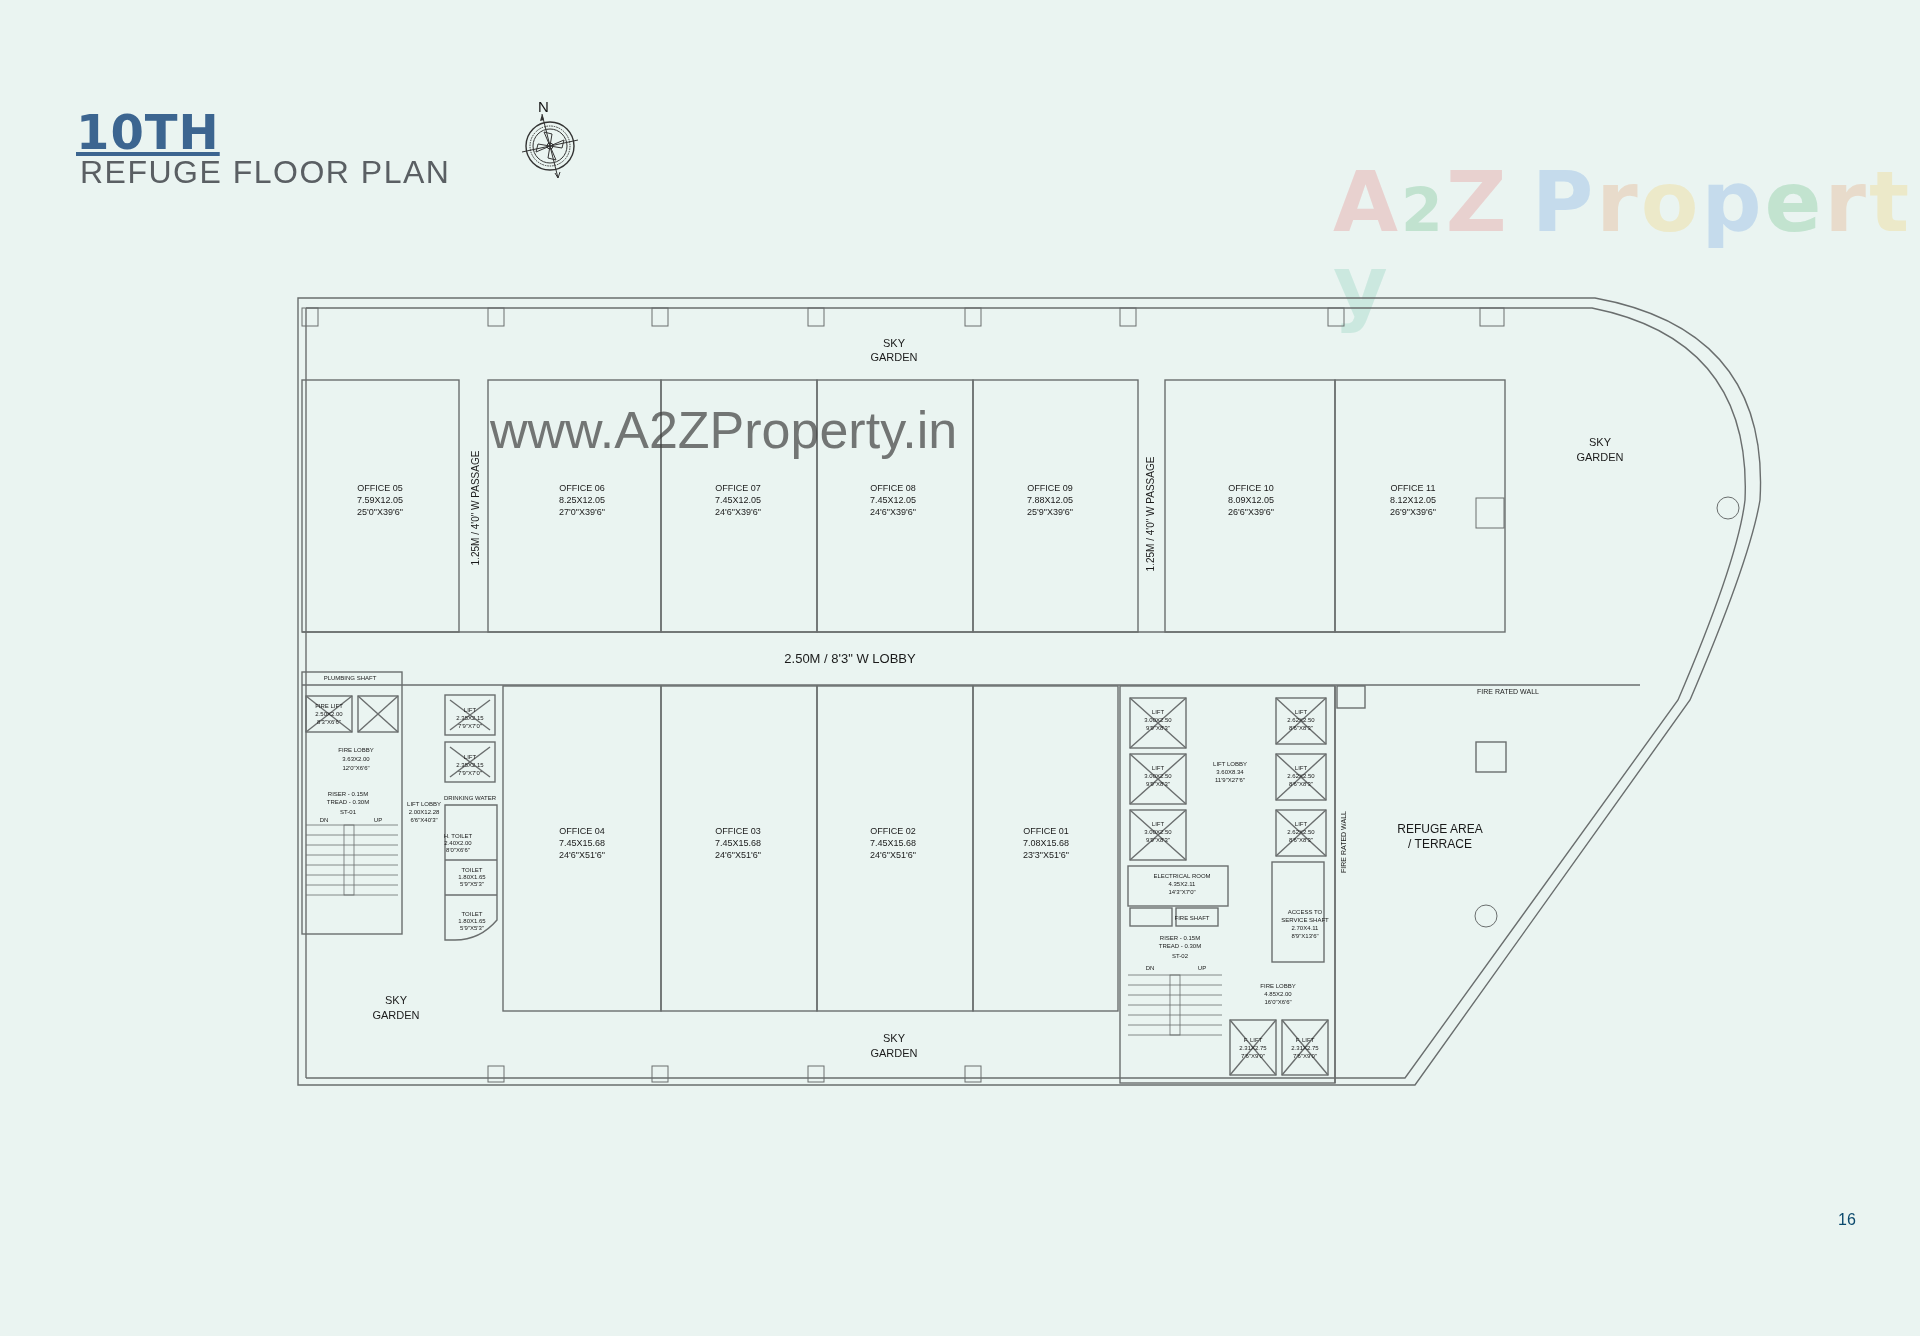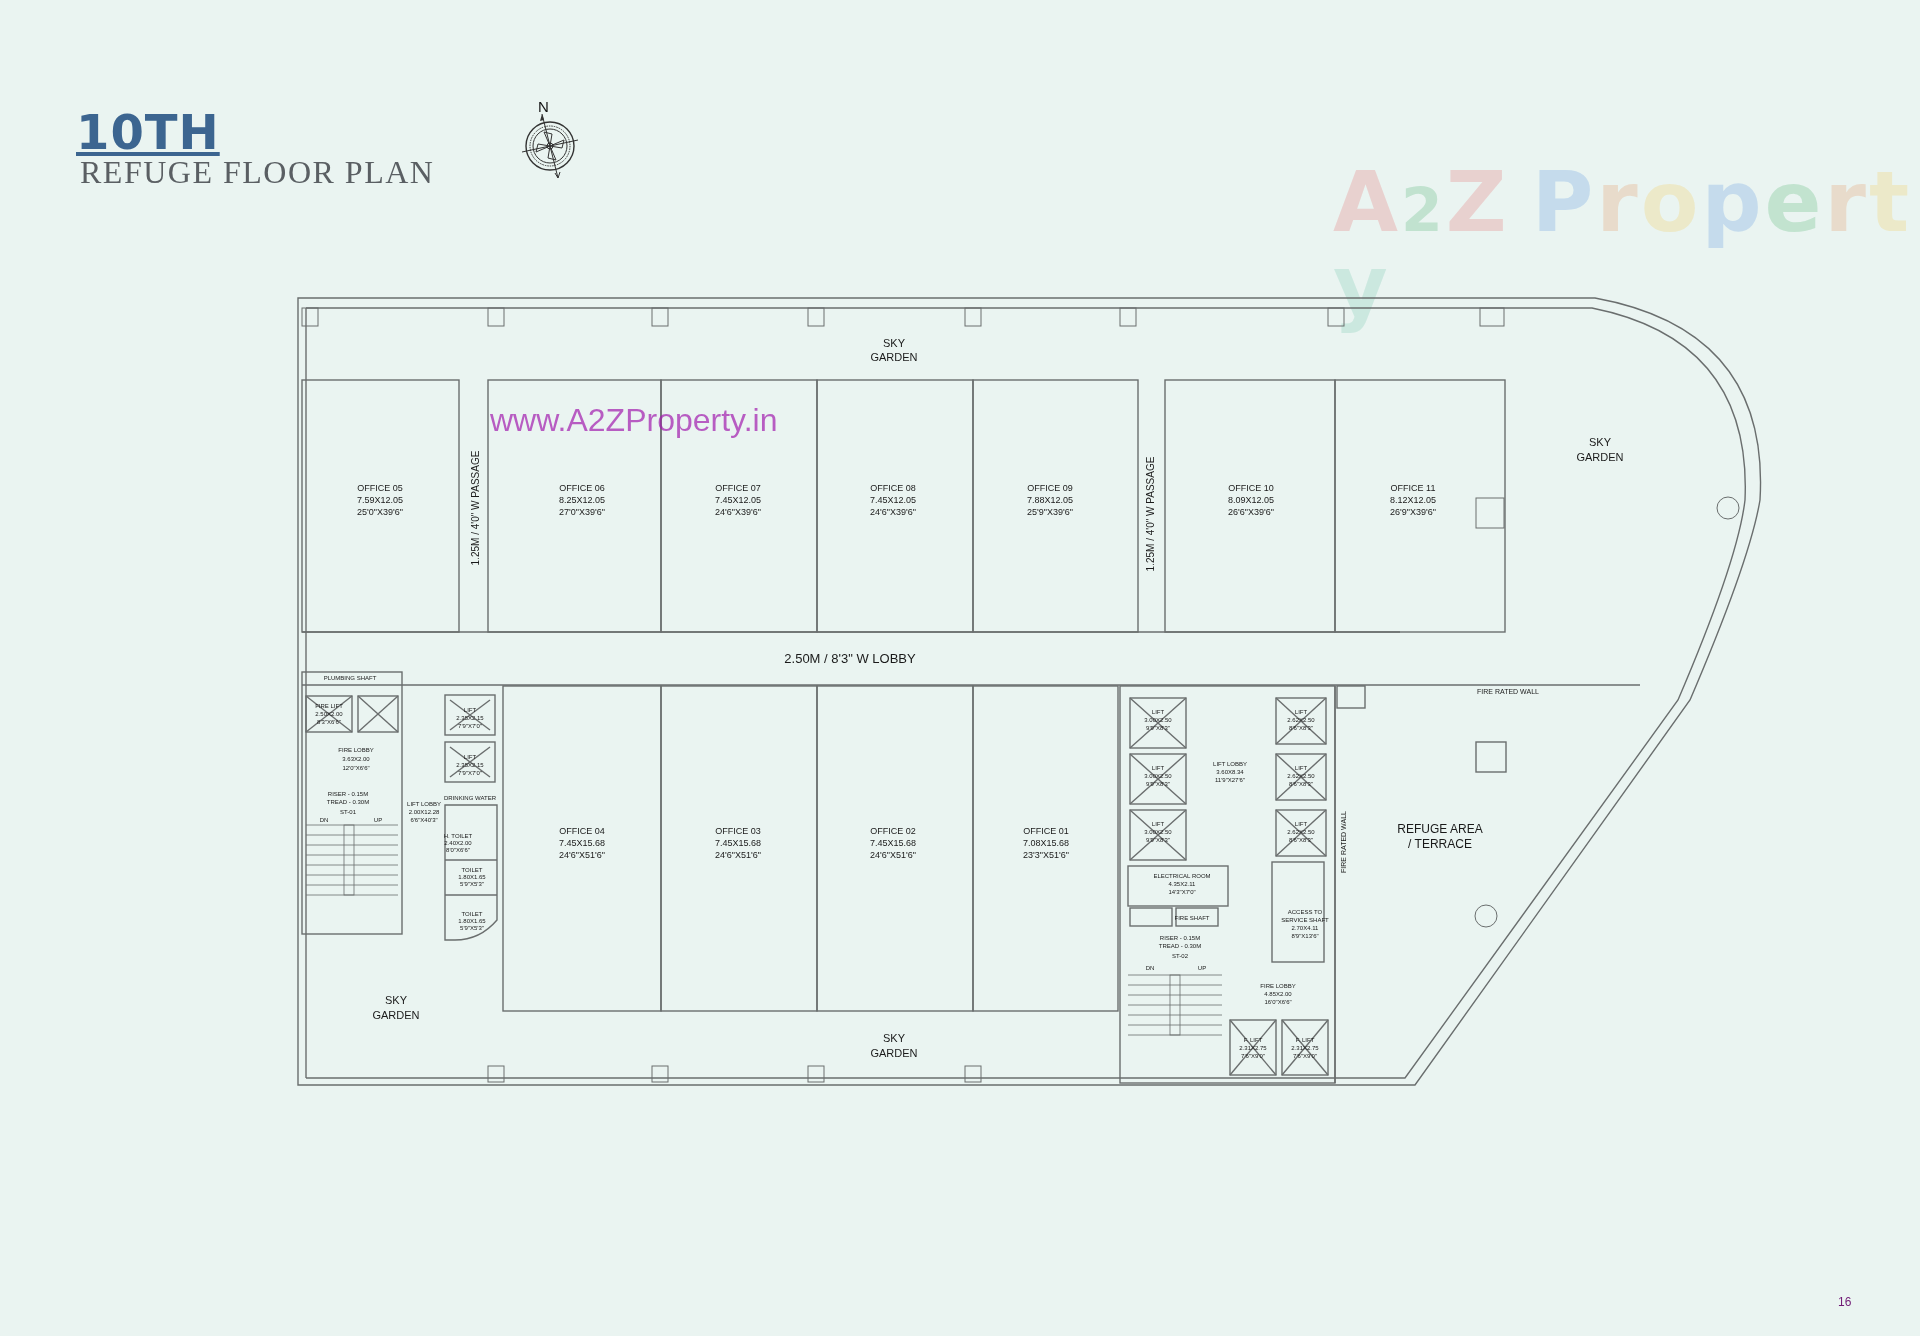--- a/index.html
+++ b/index.html
@@ -1,23 +1,23 @@
 <!DOCTYPE html>
 <html><head>
 <meta charset="utf-8">
 <style>
   html,body{margin:0;padding:0;}
   body{width:1920px;height:1336px;background:#eaf4f1;position:relative;overflow:hidden;font-family:"Liberation Sans",sans-serif;}
   .title-num{position:absolute;left:76px;top:108px;font-size:48px;font-weight:bold;color:#3c6590;letter-spacing:1px;line-height:1;font-family:"DejaVu Sans",sans-serif;text-decoration:underline;}
-  .title-sub{position:absolute;left:80px;top:156px;font-size:32px;color:#5a5f63;letter-spacing:1.5px;line-height:1;font-family:Liberation Serif, serif;font-weight:normal;text-align:right;}
+  .title-sub{position:absolute;left:80px;top:156px;font-size:32px;color:#5a5f63;letter-spacing:1.5px;line-height:1;font-family:Liberation Sans, sans-serif;font-weight:normal;text-align:right;}
   .compass{position:absolute;left:518px;top:96px;width:64px;height:92px;}
   .brand{position:absolute;left:1333px;top:160px;font-size:84px;font-weight:bold;letter-spacing:3px;line-height:1;opacity:.38;font-family:"DejaVu Sans",sans-serif;}
   .brand span{display:inline-block;}
-  .wm{position:absolute;left:490px;top:404px;font-size:32px;color:#a21caf;opacity:.7;line-height:1;font-family:"Liberation Sans",sans-serif;}
-  .page-num{position:absolute;left:1838px;top:1295px;font-size:12px;color:#701a75;}
+  .wm{position:absolute;left:490px;top:404px;font-size:52px;color:#404040;opacity:.7;line-height:1;font-family:"Liberation Sans",sans-serif;}
+  .page-num{position:absolute;left:1838px;top:1211px;font-size:16px;color:#0c4a6e;}
   svg.plan{position:absolute;left:0;top:0;}
   .lbl{font-family:"Liberation Sans",sans-serif;fill:#1a1a1a;text-anchor:middle;}
 </style>
 </head>
 <body>
 
 <div class="title-num">10TH</div>
 <div class="title-sub">REFUGE FLOOR PLAN</div>
 
 <svg class="compass" viewBox="0 0 64 92">

